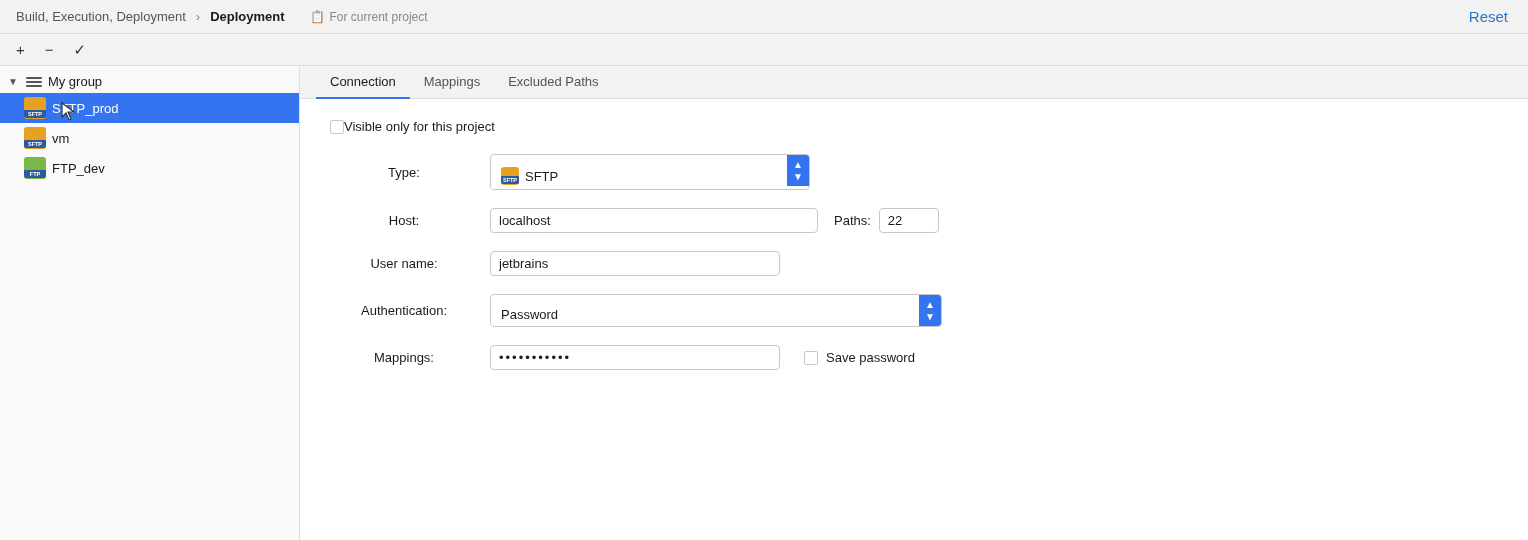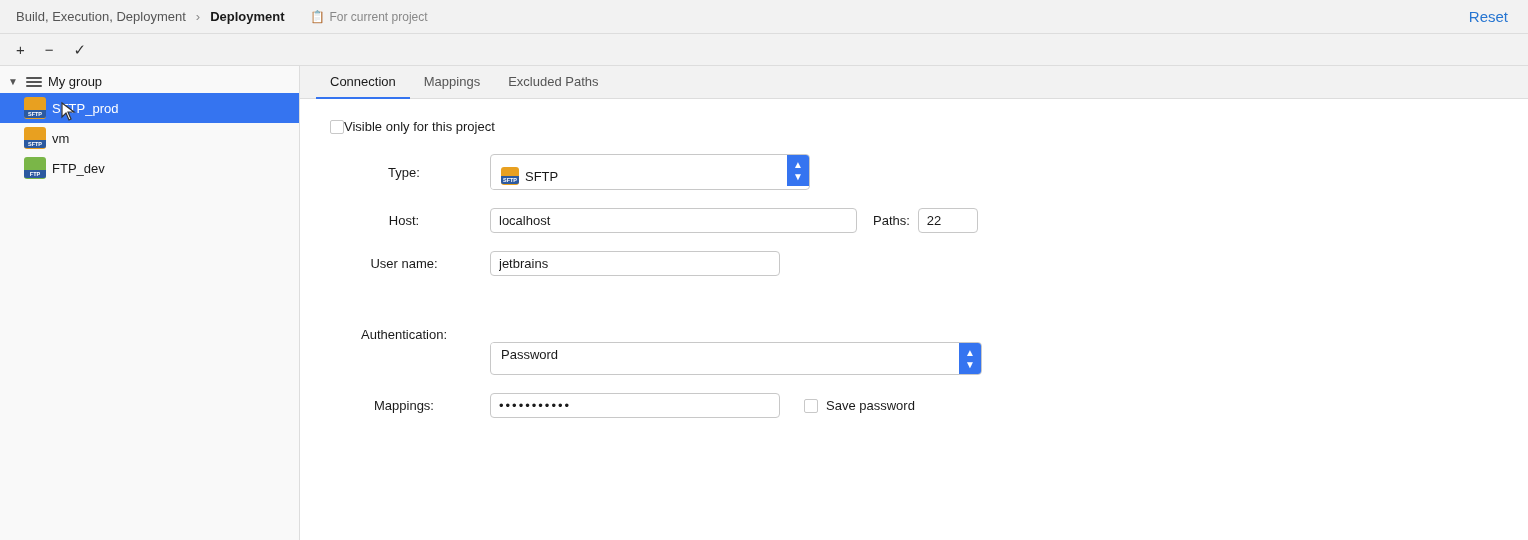--- a/index.html
+++ b/index.html
@@ -273,41 +273,40 @@
       background: #3574f0;
       padding: 4px 6px;
       cursor: pointer;
       color: white;
       font-size: 10px;
       gap: 1px;
       height: 100%;
       align-self: stretch;
     }
     .host-input {
-      width: 367px;
+      width: 328px;
     }
     .port-label {
       font-size: 13px;
       margin-left: 16px;
       margin-right: 8px;
     }
     .port-input {
       width: 60px;
     }
     .username-input {
       width: 290px;
     }
     .auth-select-wrapper {
       display: flex;
-      align-items: flex-start;
+      align-items: flex-end;
       border: 1px solid #c8c8c8;
       border-radius: 4px;
       overflow: hidden;
-      width: 492px;
-      margin-top: 48px;
+      width: 452px;
     }
     .auth-select-left {
       display: flex;
       align-items: center;
       gap: 6px;
       padding: 4px 10px;
       background: white;
       flex: 1;
     }
     .auth-select-arrow {

